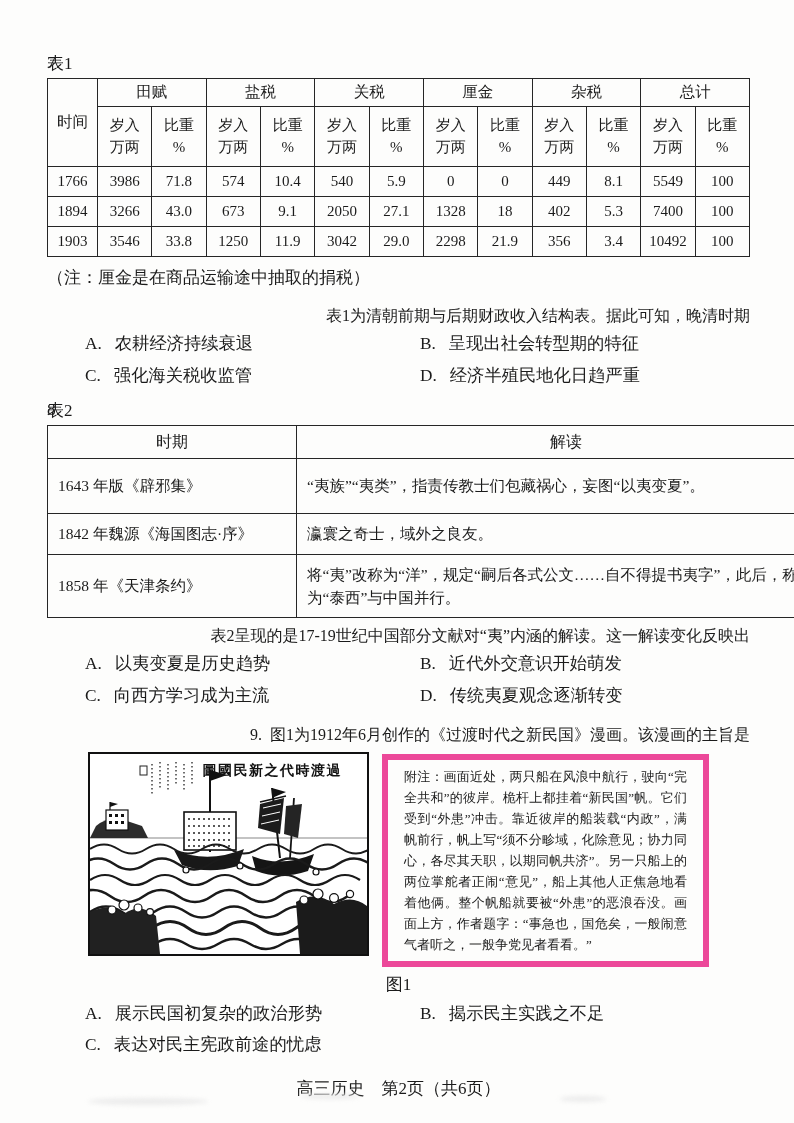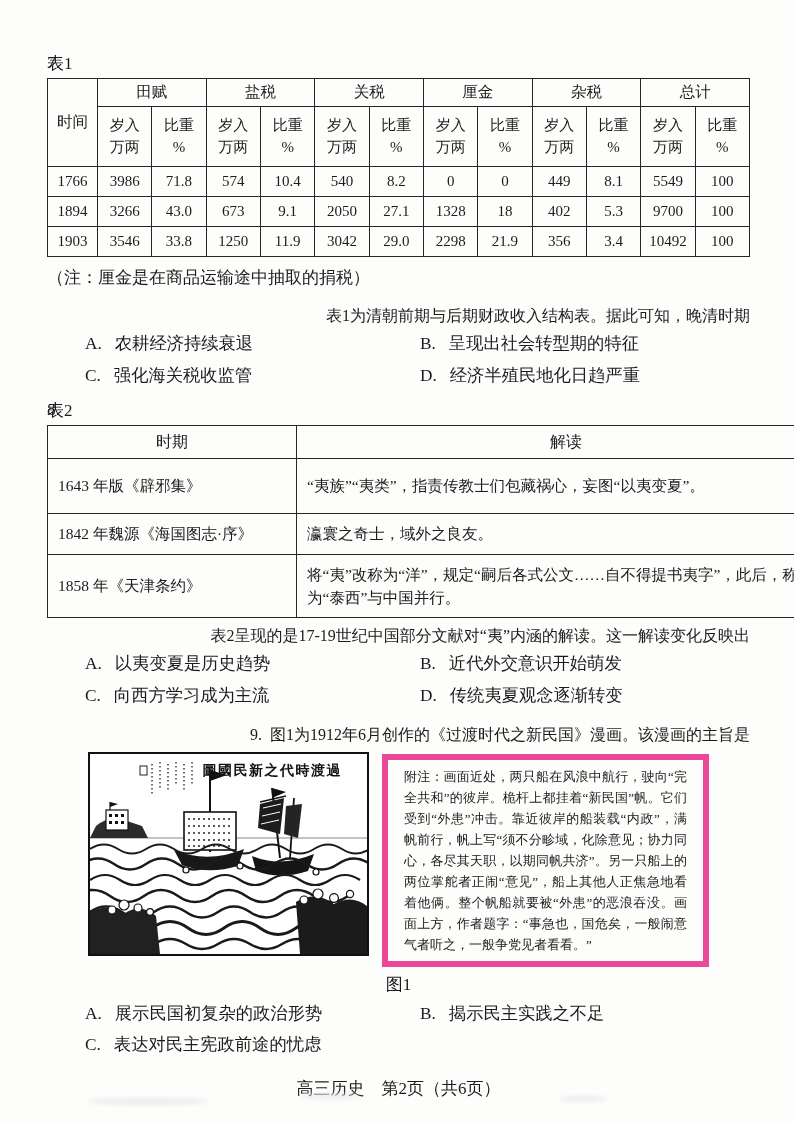--- a/index.html
+++ b/index.html
@@ -125,41 +125,41 @@
             <div>%</div>
           </td>
     </tr>
     <tr class="dr">
       <td>1766</td>
       <td>3986</td>
       <td>71.8</td>
       <td>574</td>
       <td>10.4</td>
       <td>540</td>
-      <td>8.2</td>
+      <td>5.9</td>
       <td>0</td>
       <td>0</td>
       <td>449</td>
       <td>8.1</td>
       <td>5549</td>
       <td>100</td>
     </tr>
     <tr class="dr">
       <td>1894</td>
       <td>3266</td>
       <td>43.0</td>
       <td>673</td>
       <td>9.1</td>
       <td>2050</td>
       <td>27.1</td>
       <td>1328</td>
       <td>18</td>
       <td>402</td>
       <td>5.3</td>
-      <td>9700</td>
+      <td>7400</td>
       <td>100</td>
     </tr>
     <tr class="dr">
       <td>1903</td>
       <td>3546</td>
       <td>33.8</td>
       <td>1250</td>
       <td>11.9</td>
       <td>3042</td>
       <td>29.0</td>

